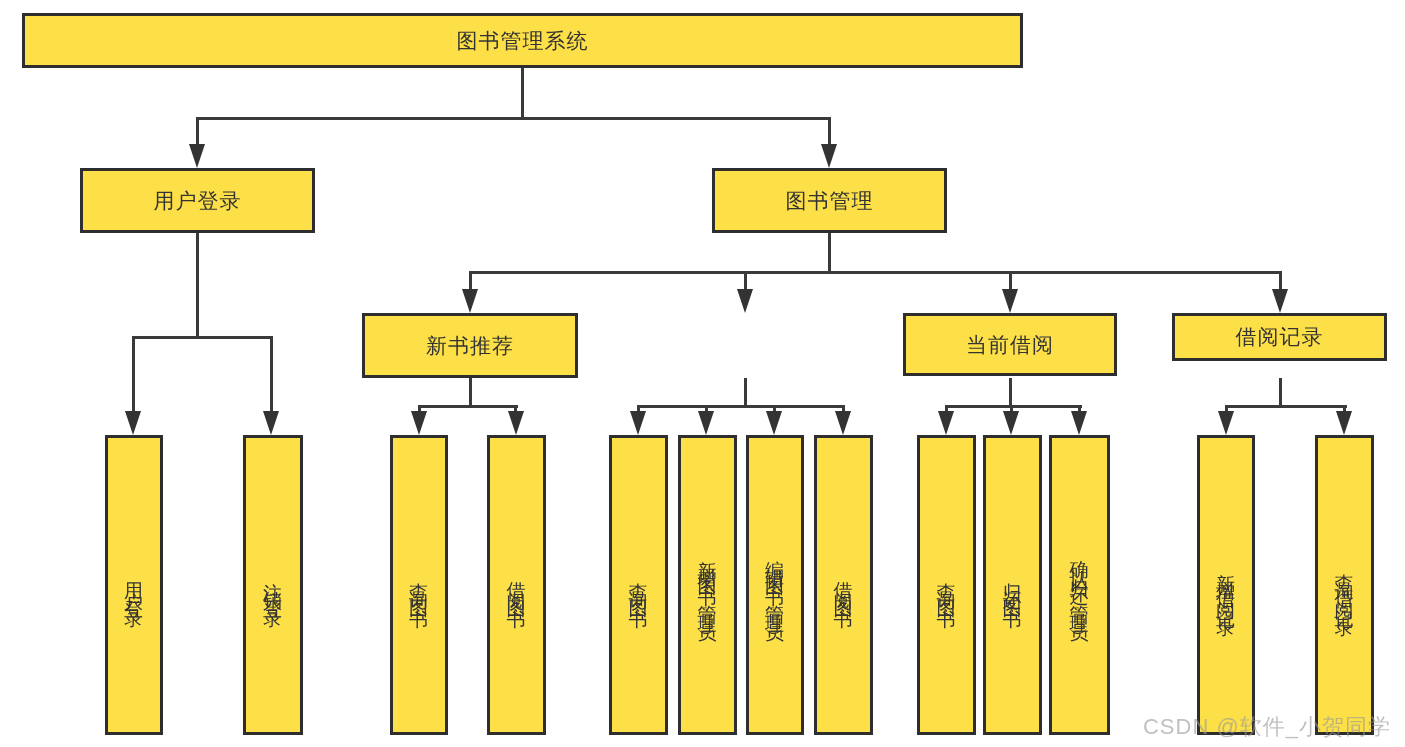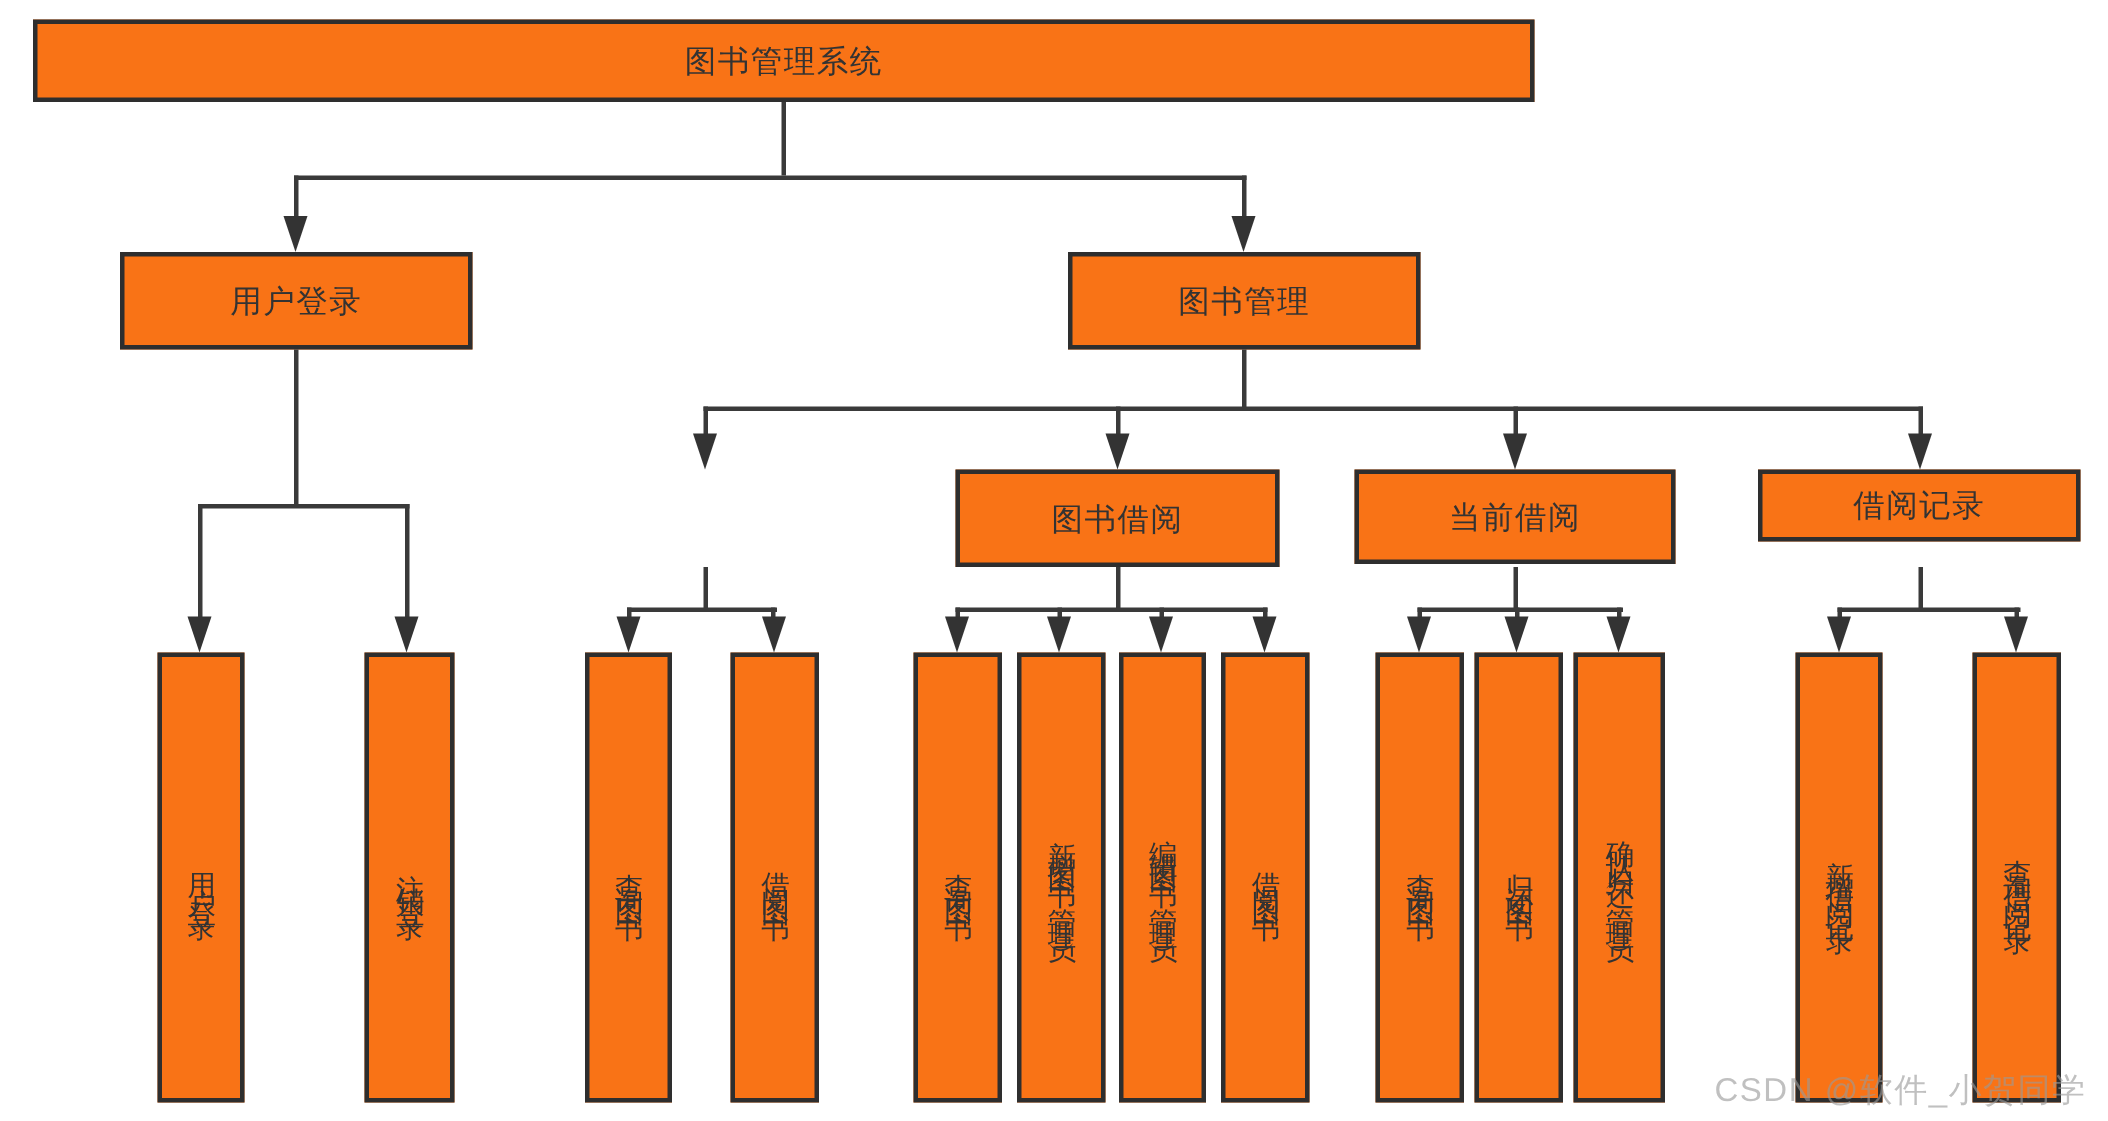--- a/index.html
+++ b/index.html
@@ -7,21 +7,21 @@
   .canvas {
     position:relative;
     width:1405px; height:747px;
     background:#ffffff;
     font-family:"Liberation Sans","DejaVu Sans",sans-serif;
     overflow:hidden;
   }
   .node {
     position:absolute;
     border:3px solid #2e2e2e;
-    background:#f97316;
+    background:#fde047;
     display:flex;
     align-items:center;
     justify-content:center;
     color:#333333;
     font-size:21px;
     letter-spacing:1px;
   }
   .node.leaf span {
     writing-mode:vertical-rl;
     font-size:19px;
@@ -55,22 +55,22 @@
     <span>图书管理系统</span>
   </div>
 
   <div class="node" style="left:80px; top:168px; width:235px; height:65px;">
     <span>用户登录</span>
   </div>
   <div class="node" style="left:712px; top:168px; width:235px; height:65px;">
     <span>图书管理</span>
   </div>
 
-  <div class="node" style="left:637px; top:313px; width:216px; height:65px;">
-    <span>图书借阅</span>
+  <div class="node" style="left:362px; top:313px; width:216px; height:65px;">
+    <span>新书推荐</span>
   </div>
   <div class="node" style="left:903px; top:313px; width:214px; height:63px;">
     <span>当前借阅</span>
   </div>
   <div class="node" style="left:1172px; top:313px; width:215px; height:48px;">
     <span>借阅记录</span>
   </div>
 
   <div class="node leaf" style="left:105px; top:435px; width:58px; height:300px;">
     <span>用户登录</span>

